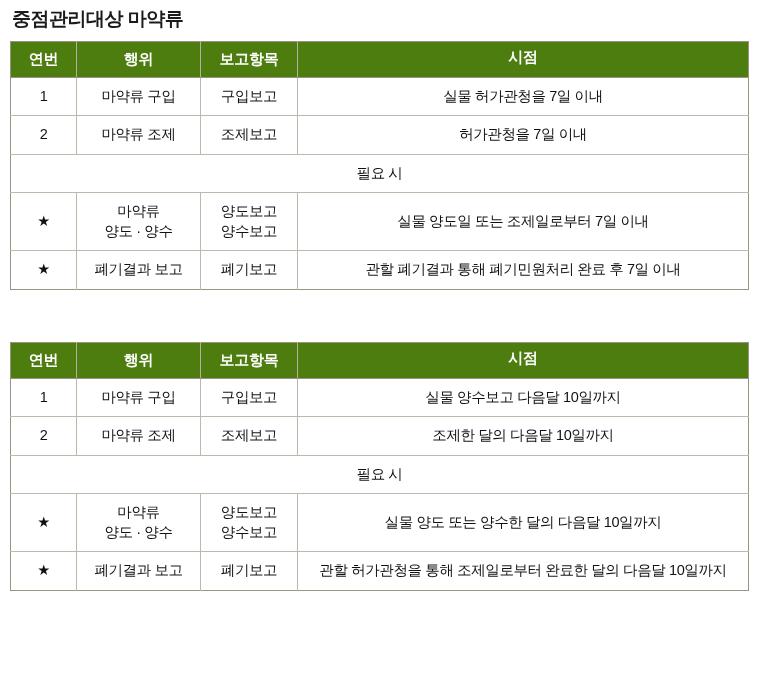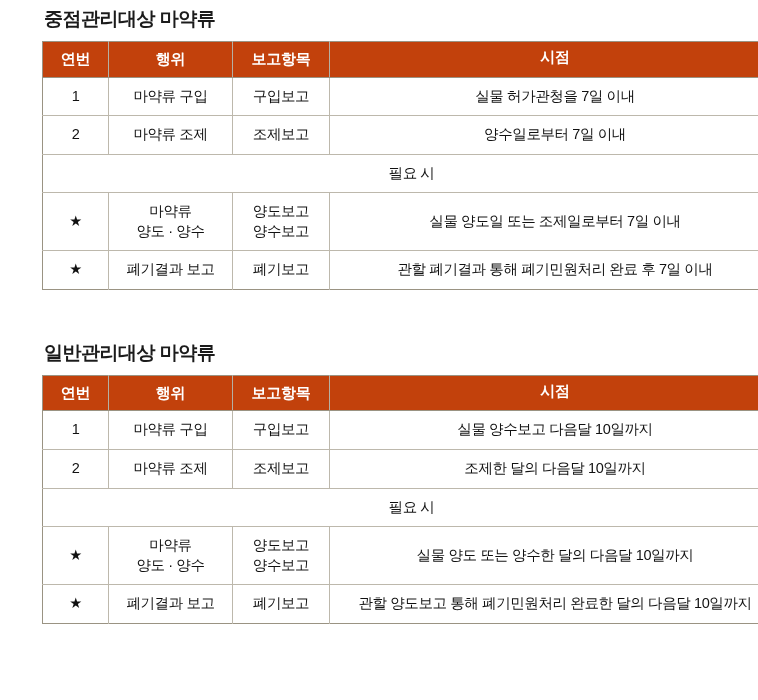--- a/index.html
+++ b/index.html
@@ -12,21 +12,20 @@
     height: 700px;
     font-family: "Liberation Sans", "DejaVu Sans", sans-serif;
     color: #1a1a1a;
     position: relative;
     overflow: hidden;
   }
   .page {
     padding: 8px 10px 0 10px;
     box-sizing: border-box;
     width: 660px;
-    margin-left: 32px;
   }
   .section {
     width: 738px;
   }
   .section.second {
     margin-top: 52px;
   }
   .section-title {
     font-size: 19px;
     font-weight: bold;
@@ -40,21 +39,21 @@
     width: 738px;
     table-layout: fixed;
     border: 1px solid #9a9383;
   }
   table.rx-table col.c-no    { width: 66px; }
   table.rx-table col.c-act   { width: 124px; }
   table.rx-table col.c-item  { width: 97px; }
   table.rx-table col.c-time  { width: 451px; }
 
   table.rx-table th {
-    background: #c2410c;
+    background: #4d7c0f;
     color: #ffffff;
     font-size: 15px;
     font-weight: bold;
     text-align: center;
     padding: 8px 4px;
     border-right: 1px solid #b5b0a4;
     border-bottom: 1px solid #9a9383;
     letter-spacing: -0.3px;
     line-height: 1.25;
   }
@@ -115,21 +114,21 @@
         <tr>
           <td>1</td>
           <td>마약류 구입</td>
           <td>구입보고</td>
           <td>실물 허가관청을 7일 이내</td>
         </tr>
         <tr>
           <td>2</td>
           <td>마약류 조제</td>
           <td>조제보고</td>
-          <td>양수일로부터 7일 이내</td>
+          <td>허가관청을 7일 이내</td>
         </tr>
         <tr>
           <td class="band" colspan="4">필요 시</td>
         </tr>
         <tr>
           <td class="star">★</td>
           <td class="two-line">
             <div>마약류</div>
             <div>양도 · 양수</div>
           </td>
@@ -143,21 +142,20 @@
           <td class="star">★</td>
           <td>폐기결과 보고</td>
           <td>폐기보고</td>
           <td>관할 폐기결과 통해 폐기민원처리 완료 후 7일 이내</td>
         </tr>
       </tbody>
     </table>
   </div>
 
   <div class="section second">
-    <h2 class="section-title">일반관리대상 마약류</h2>
     <table class="rx-table">
       <colgroup>
         <col class="c-no">
           <col class="c-act">
           <col class="c-item">
           <col class="c-time">
       </colgroup>
       <thead>
         <tr>
           <th>연번</th>
@@ -191,19 +189,19 @@
           <td class="two-line">
             <div>양도보고</div>
             <div>양수보고</div>
           </td>
           <td>실물 양도 또는 양수한 달의 다음달 10일까지</td>
         </tr>
         <tr>
           <td class="star">★</td>
           <td>폐기결과 보고</td>
           <td>폐기보고</td>
-          <td class="nowrap">관할 양도보고 통해 폐기민원처리 완료한 달의 다음달 10일까지</td>
+          <td class="nowrap">관할 허가관청을 통해 조제일로부터 완료한 달의 다음달 10일까지</td>
         </tr>
       </tbody>
     </table>
   </div>
 
 </div>
 
 </body></html>

